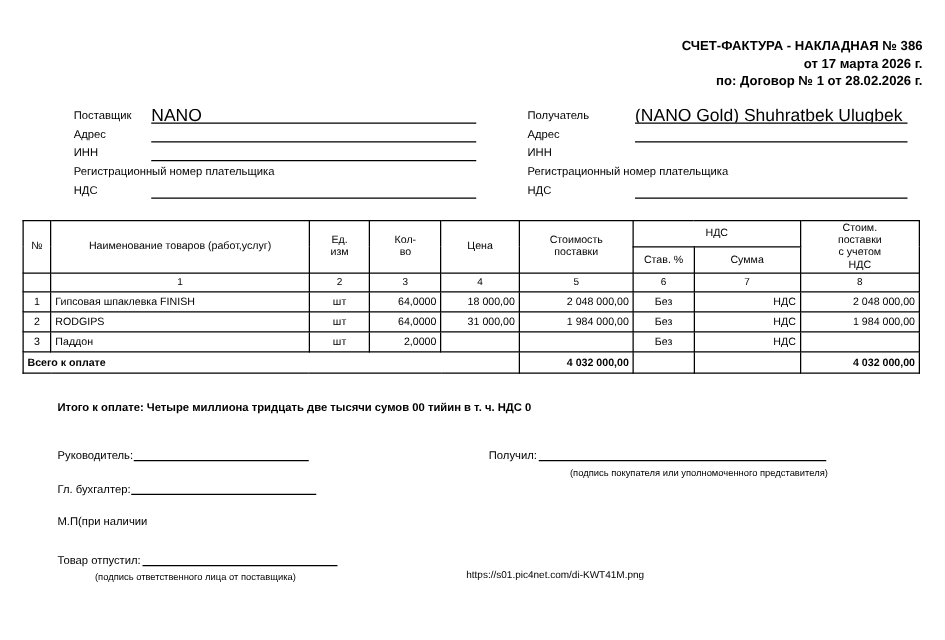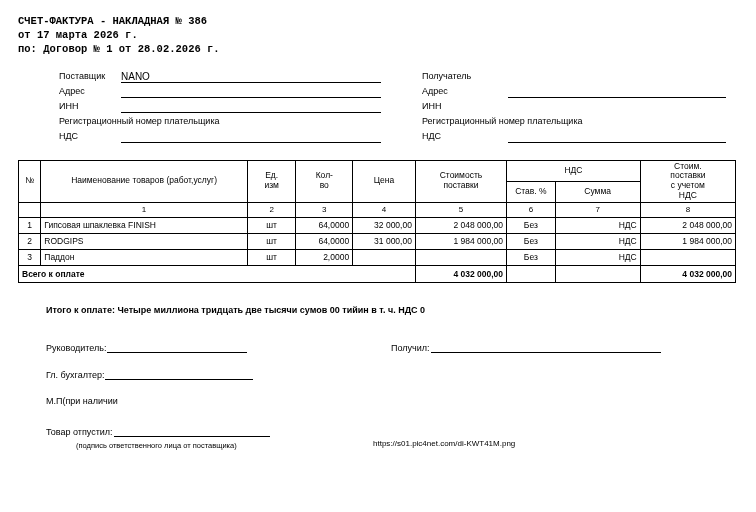--- a/index.html
+++ b/index.html
@@ -17,24 +17,23 @@
   }
   .page {
     position: relative;
     width: 756px;
     height: 512px;
     box-sizing: border-box;
     padding: 10px 18px;
   }
   
   .title-block {
-    text-align: left;
-    margin-top: 4px;
+    text-align: right;
+    margin-top: 20px;
     line-height: 1.35;
-    font-family: Liberation Mono, monospace;
   }
   .title-line {
     font-weight: bold;
     font-size: 10.5px;
   }
   
   .parties {
     display: flex;
     margin-top: 14px;
     padding: 0 12px 0 18px;
@@ -55,21 +54,21 @@
   .party-label {
     white-space: nowrap;
     font-size: 9px;
     padding-bottom: 1px;
   }
   .party-label.w1 { width: 62px; }
   .party-label.w2 { width: 86px; }
   .party-value {
     flex: 1 1 auto;
     border-bottom: 1px solid #000;
-    font-size: 10px;
+    font-size: 14px;
     padding-bottom: 0;
     min-height: 11px;
     line-height: 11px;
     white-space: nowrap;
     overflow: hidden;
   }
   .party-value.noline {
     border-bottom: none;
   }
   .party-label.long {
@@ -183,20 +182,21 @@
       </div>
       <div class="party-row">
         <span class="party-label w1">НДС</span>
         <span class="party-value"></span>
       </div>
     </div>
 
     <div class="party-col right">
       <div class="party-row">
         <span class="party-label w2">Получатель</span>
+        <span class="party-value">(NANO Gold) Shuhratbek Ulugbek</span>
       </div>
       <div class="party-row">
         <span class="party-label w2">Адрес</span>
         <span class="party-value"></span>
       </div>
       <div class="party-row">
         <span class="party-label w2">ИНН</span>
       </div>
       <div class="party-row">
         <span class="party-label long">Регистрационный номер плательщика</span>
@@ -262,21 +262,21 @@
         <td>7</td>
         <td>8</td>
       </tr>
     </thead>
     <tbody>
       <tr class="datarow">
         <td class="c">1</td>
         <td class="l">Гипсовая шпаклевка FINISH</td>
         <td class="c">шт</td>
         <td class="r">64,0000</td>
-        <td class="r">32 000,00</td>
+        <td class="r">18 000,00</td>
         <td class="r">2 048 000,00</td>
         <td class="c">Без</td>
         <td class="r">НДС</td>
         <td class="r">2 048 000,00</td>
       </tr>
       <tr class="datarow">
         <td class="c">2</td>
         <td class="l">RODGIPS</td>
         <td class="c">шт</td>
         <td class="r">64,0000</td>
@@ -314,20 +314,21 @@
     <div class="sig-row" style="left:28px; top:0px;">
       <span class="sig-label">Руководитель:</span>
       <span class="sig-line" style="width:140px;"></span>
     </div>
 
     <div class="sig-row" style="left:373px; top:0px;">
       <span class="sig-label">Получил:</span>
       <span class="sig-line" style="width:230px;"></span>
     </div>
 
+    <div class="note" style="left:438px; top:17px;">(подпись покупателя или уполномоченного представителя)</div>
 
     <div class="sig-row" style="left:28px; top:27px;">
       <span class="sig-label">Гл. бухгалтер:</span>
       <span class="sig-line" style="width:148px;"></span>
     </div>
 
     <div class="sig-row" style="left:28px; top:55px;">
       <span class="sig-label">М.П(при наличии</span>
     </div>
 

